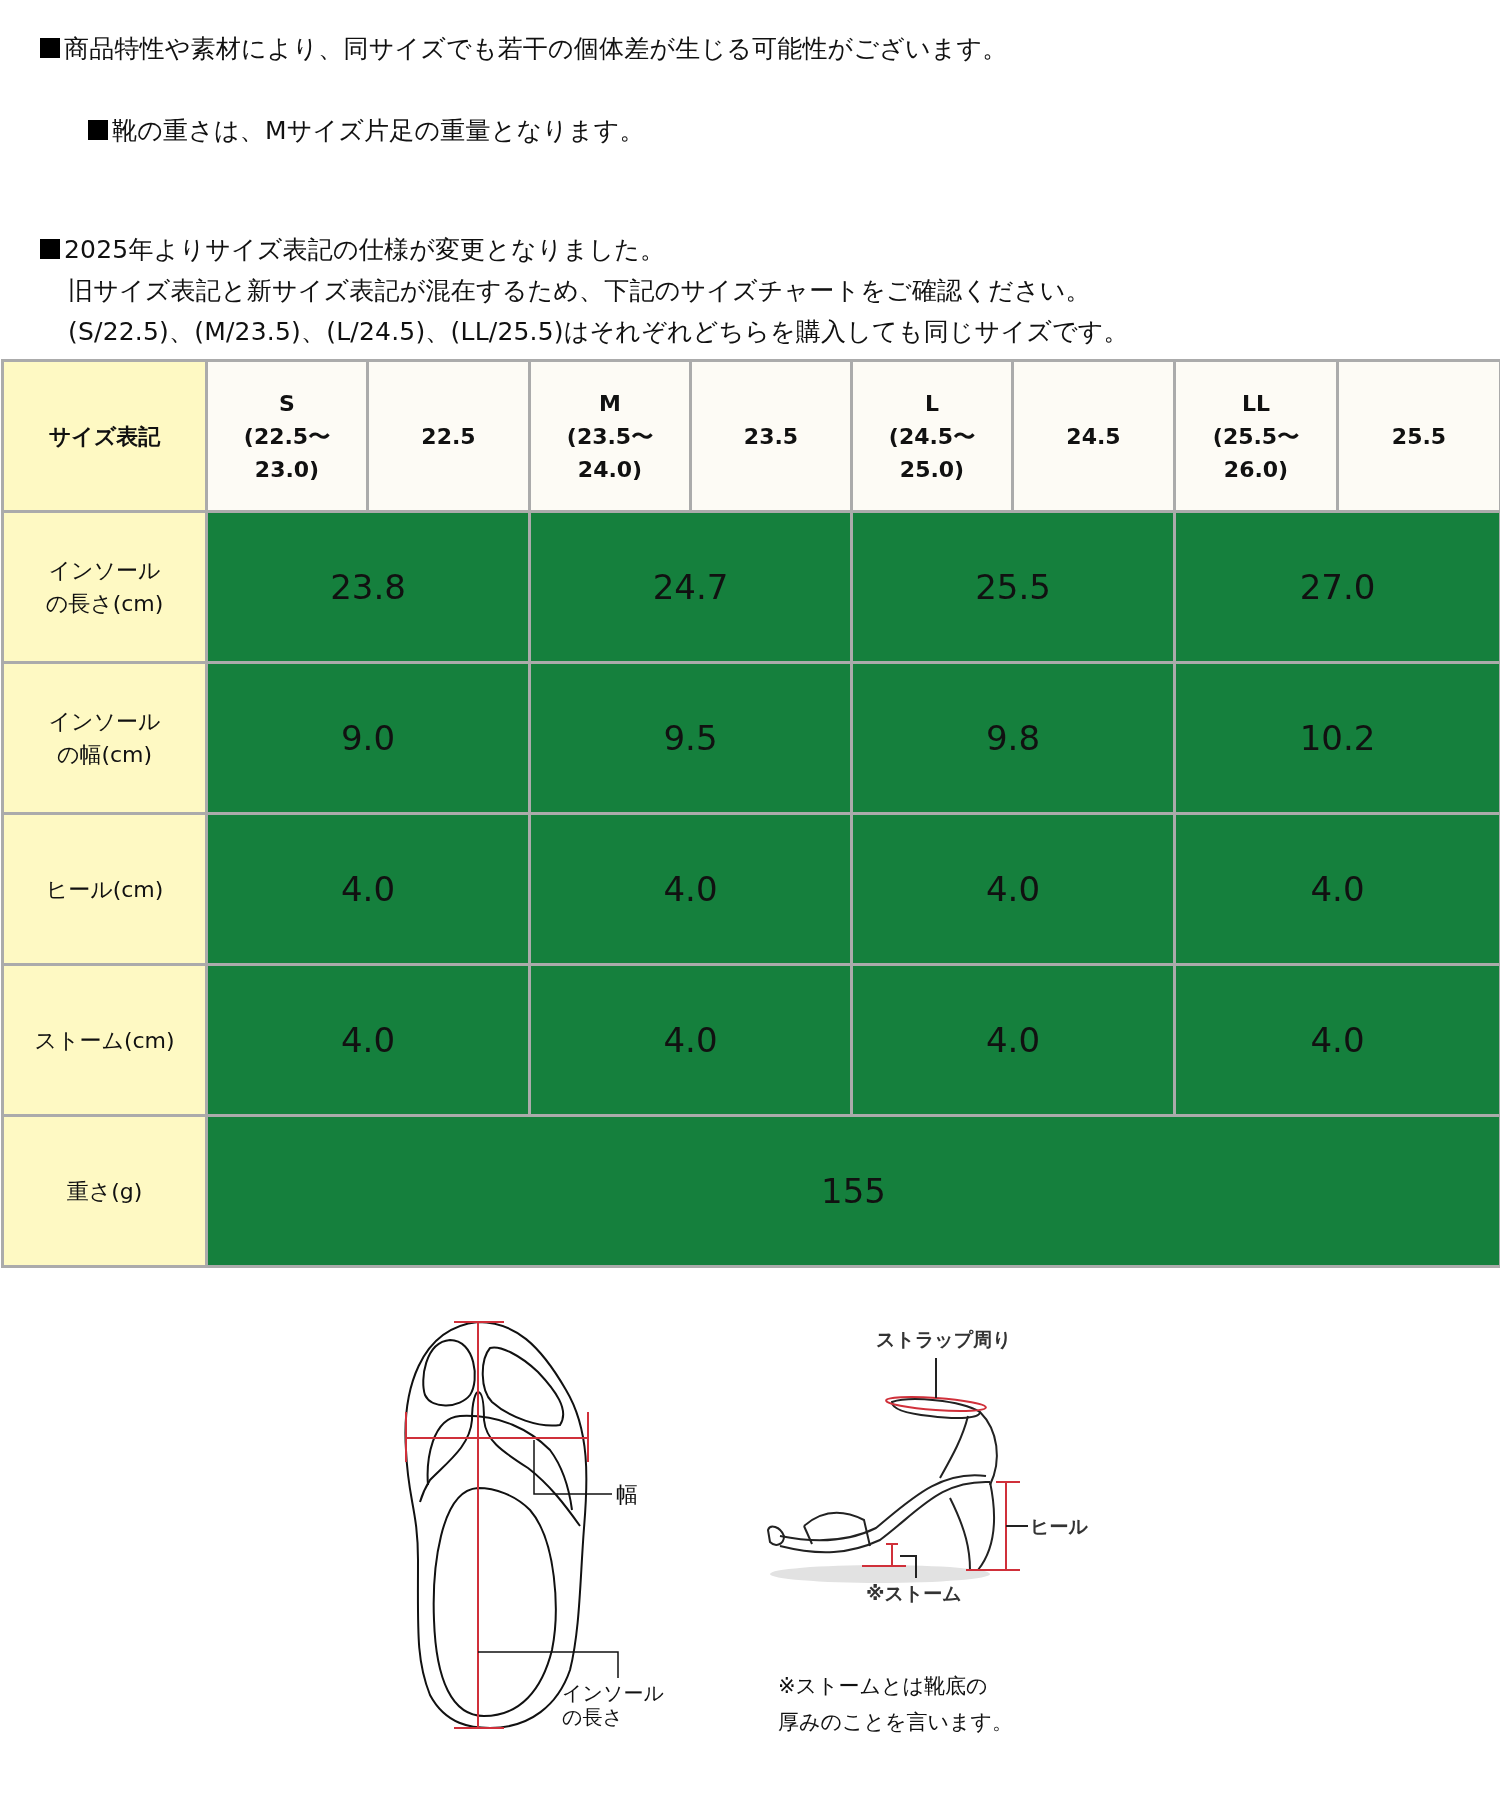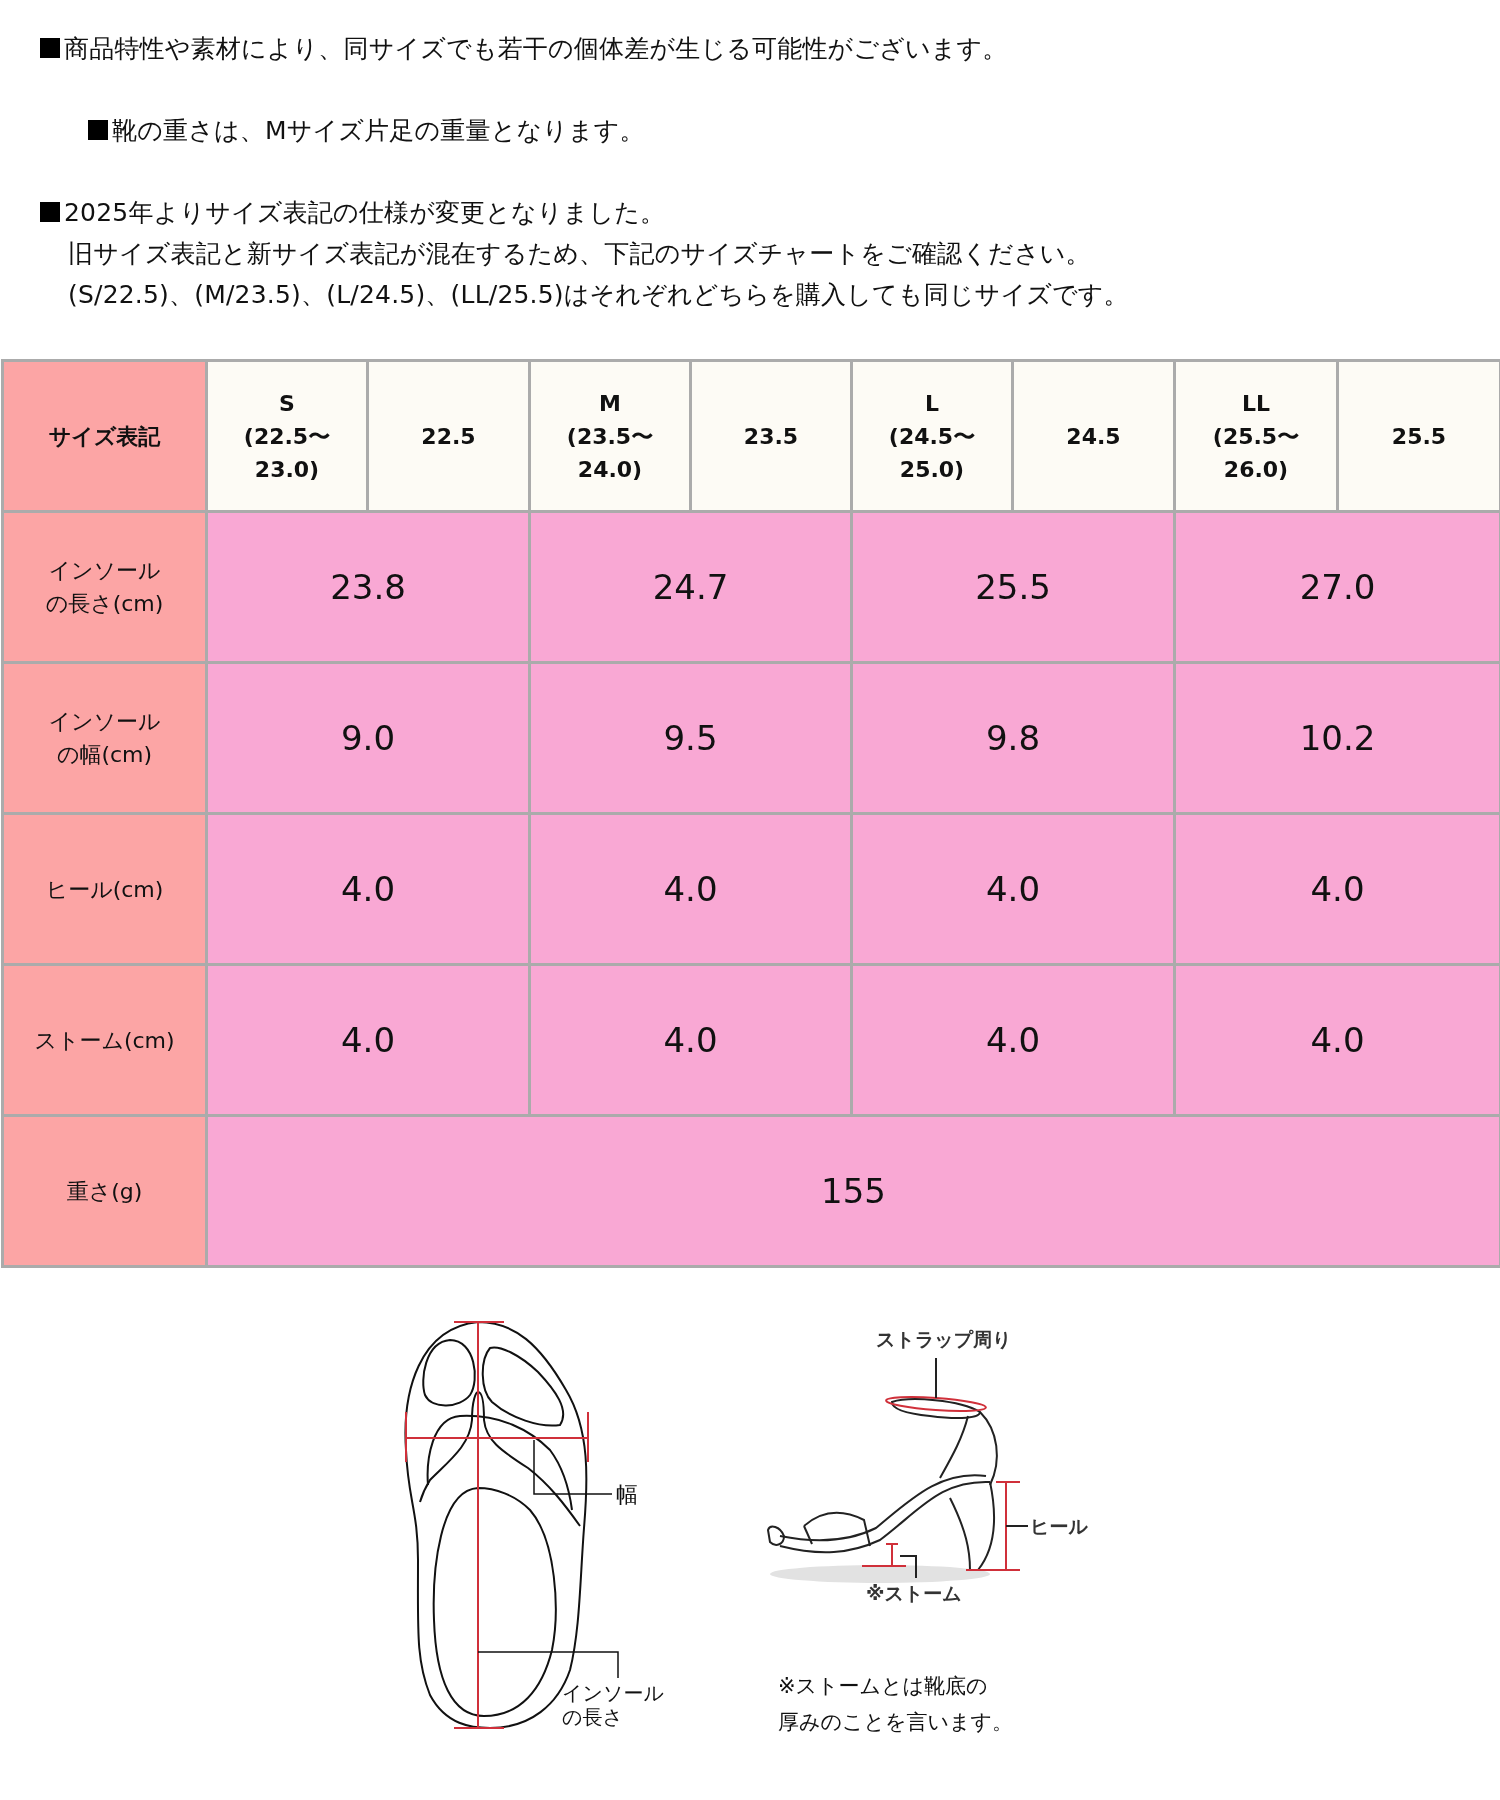--- a/index.html
+++ b/index.html
@@ -18,36 +18,36 @@
 
     table.size {
       position: absolute; left: 1px; top: 359px; width: 1498px;
       border-collapse: collapse; table-layout: fixed;
     }
     table.size td, table.size th {
       border: 3px solid #ababab; text-align: center; vertical-align: middle; padding: 0;
     }
     table.size tr { height: 151px; }
     table.size .hdr { background: #fdfbf5; }
-    table.size th.label { background: #fca5a5; font-weight: normal; font-size: 22px; line-height: 33px; margin-left: 24px; }
+    table.size th.label { background: #fef9c3; font-weight: normal; font-size: 22px; line-height: 33px; margin-left: 24px; }
     table.size .hdr th { font-weight: bold; font-size: 22px; line-height: 33px; }
-    table.size td.val { font-size: 34px; background: #f9a8d4; }
+    table.size td.val { font-size: 34px; background: #15803d; }
 
     .diagram-left { position: absolute; left: 380px; top: 1300px; width: 330px; height: 460px; }
     .diagram-right { position: absolute; left: 740px; top: 1300px; width: 380px; height: 330px; text-align: right; }
     .stome-note { position: absolute; left: 778px; top: 1668px; font-size: 21px; line-height: 36px; margin: 0; }
     .lbl { font-family: "DejaVu Sans", sans-serif; }
   </style>
 </head>
 <body>
 
 <div class="notes">
   <p class="note note-1"><span class="sq"></span><span>商品特性や素材により、同サイズでも若干の個体差が生じる可能性がございます。</span></p>
   <p class="note note-2"><span class="sq"></span><span>靴の重さは、Mサイズ片足の重量となります。</span></p>
-  <div class="note-3" style="position:absolute;">
+  <div class="note-3" style="position:absolute;margin-top:37px;">
     <p class="note"><span class="sq"></span><span>2025年よりサイズ表記の仕様が変更となりました。</span></p>
     <p class="note note-cont">旧サイズ表記と新サイズ表記が混在するため、下記のサイズチャートをご確認ください。</p>
     <p class="note note-cont">(S/22.5)、(M/23.5)、(L/24.5)、(LL/25.5)はそれぞれどちらを購入しても同じサイズです。</p>
   </div>
 </div>
 
 <table class="size">
   <colgroup>
     <col style="width:204px">
     <col style="width:161px">

